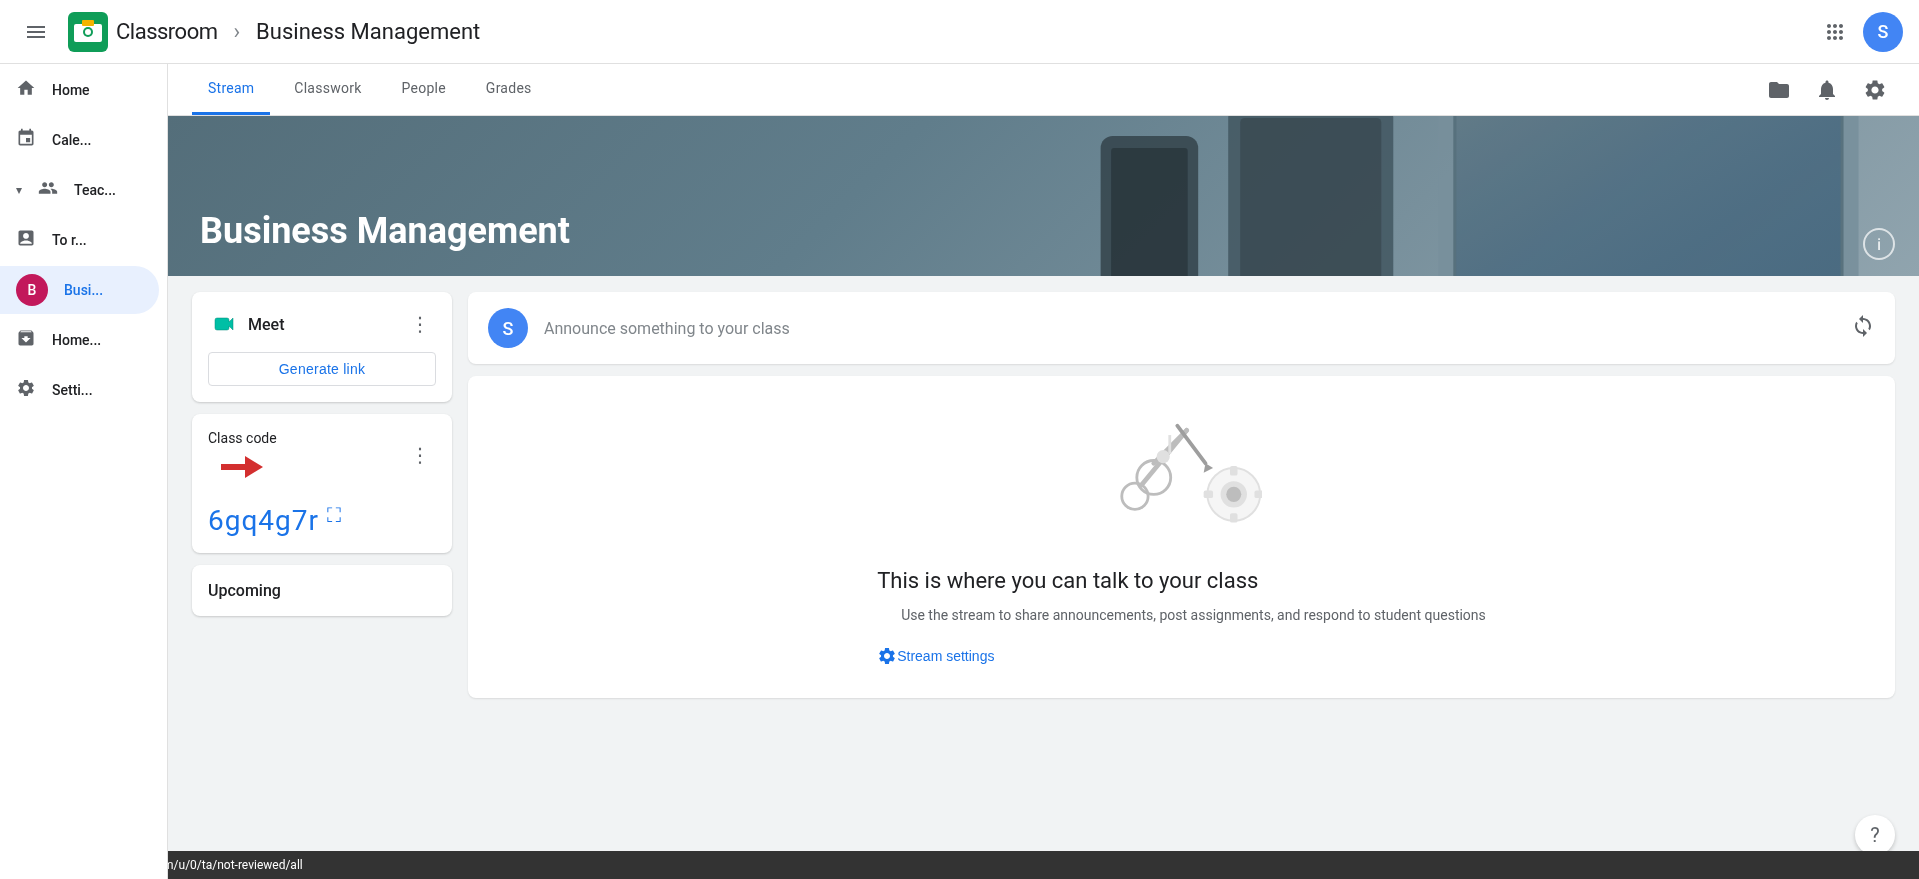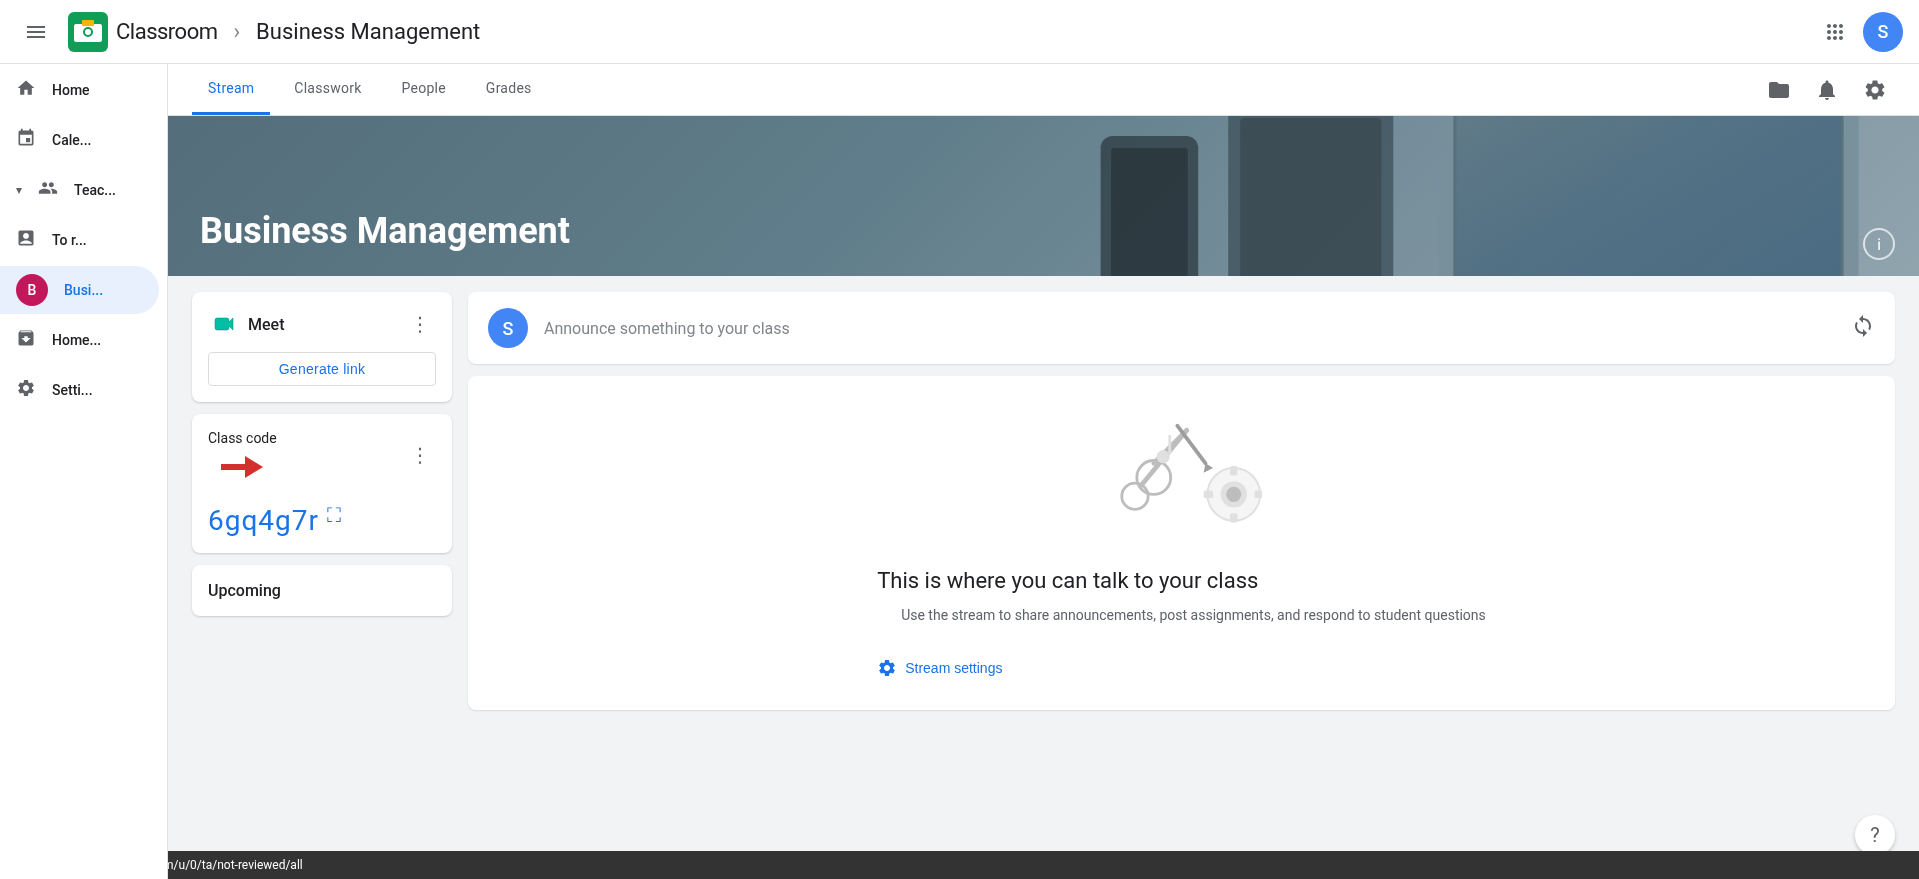--- a/index.html
+++ b/index.html
@@ -166,22 +166,22 @@
       background: #fff; border-radius: 8px; box-shadow: 0 1px 2px rgba(0,0,0,0.1);
       padding: 32px 40px; display: flex; align-items: center; gap: 40px; min-height: 200px; flex-direction: column;
     }
     .info-illustration {
       width: 180px; flex-shrink: 0; display: flex; align-items: center; justify-content: center;
     }
     .info-content { flex: 1; }
     .info-title { font-size: 22px; color: #202124; font-weight: 400; margin-bottom: 12px; }
     .info-desc { font-size: 14px; color: #5f6368; line-height: 1.5; margin-left: 24px; }
     .stream-settings-btn {
-      display: flex; align-items: center; gap: 8px; color: #1a73e8; font-size: 14px;
-      font-weight: 500; cursor: pointer; margin-top: 32px; background: none; border: none;
+      display: flex; align-items: center; color: #1a73e8; font-size: 14px;
+      font-weight: 500; cursor: pointer; margin-top: 20px; background: none; border: none;
     }
 
     
     .help-btn {
       position: fixed; bottom: 24px; right: 24px;
       width: 40px; height: 40px; border-radius: 50%; background: #fff;
       box-shadow: 0 2px 4px rgba(0,0,0,0.2); display: flex; align-items: center;
       justify-content: center; cursor: pointer; color: #5f6368; font-size: 20px;
     }
 

